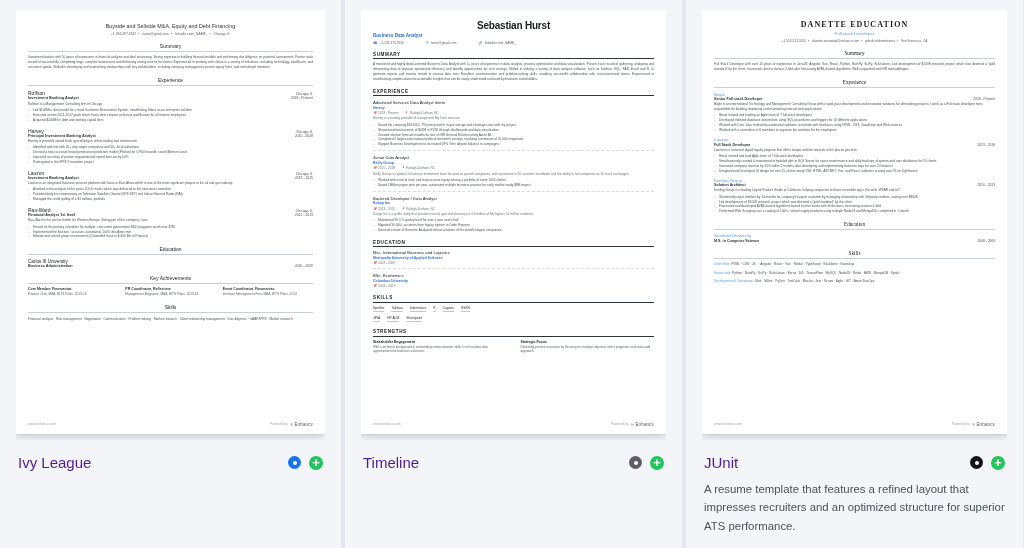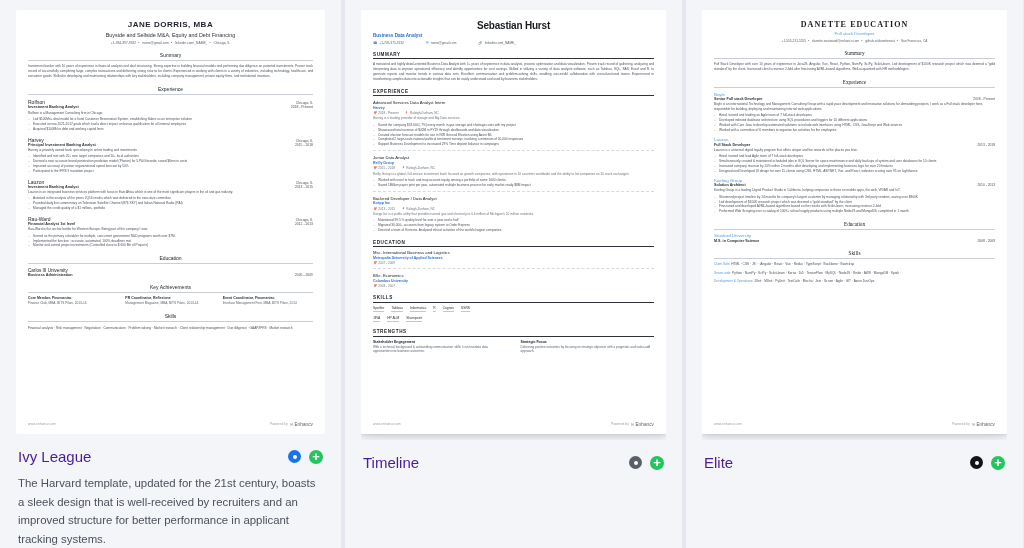--- a/index.html
+++ b/index.html
@@ -136,21 +136,20 @@
 </style>
 </head>
 <body>
 
 <div class="gallery">
 
   <div class="card">
     <div class="preview-wrap">
       <div class="paper ivy">
         <div class="paper-inner">
-          <div class="name">JANE DORRIS, MBA</div>
           <div class="headline">Buyside and Sellside M&amp;A, Equity and Debt Financing</div>
           <div class="contact">
             <span>+1-934-397-9632</span>•
             <span>name@gmail.com</span>•
             <span>linkedin.com/_NAME_</span>•
             <span>Chicago, IL</span>
           </div>
 
           <div class="sec-title">Summary</div>
           <div class="rule"></div>
@@ -274,21 +273,20 @@
     <div class="card-foot">
       <div class="title-row">
         <div class="tpl-title">Ivy League</div>
         <div class="actions">
           <div class="swatch" style="background:#1a73e8">
               <span class="dot"></span>
             </div>
           <div class="plus">+</div>
         </div>
       </div>
-      <div class="tpl-desc">The Harvard template, updated for the 21st century, boasts a sleek design that is well-received by recruiters and an improved structure for better performance in applicant tracking systems.</div>
     </div>
   </div>
 
   <div class="card">
     <div class="preview-wrap">
       <div class="paper tl">
         <div class="paper-inner">
           <div class="name">Sebastian Hurst</div>
           <div class="role">Business Data Analyst</div>
           <div class="contact-row">
@@ -554,24 +552,25 @@
             <span>Powered by</span>
             <span class="logo-mark">∞</span>
             <span class="brand">Enhancv</span>
           </div>
         </div>
       </div>
     </div>
 
     <div class="card-foot">
       <div class="title-row">
-        <div class="tpl-title">Elite</div>
+        <div class="tpl-title">JUnit</div>
         <div class="actions">
           <div class="swatch" style="background:#111418">
               <span class="dot"></span>
             </div>
           <div class="plus">+</div>
         </div>
       </div>
+      <div class="tpl-desc">A resume template that features a refined layout that impresses recruiters and an optimized structure for superior ATS performance.</div>
     </div>
   </div>
 
 </div>
 
 </body></html>

